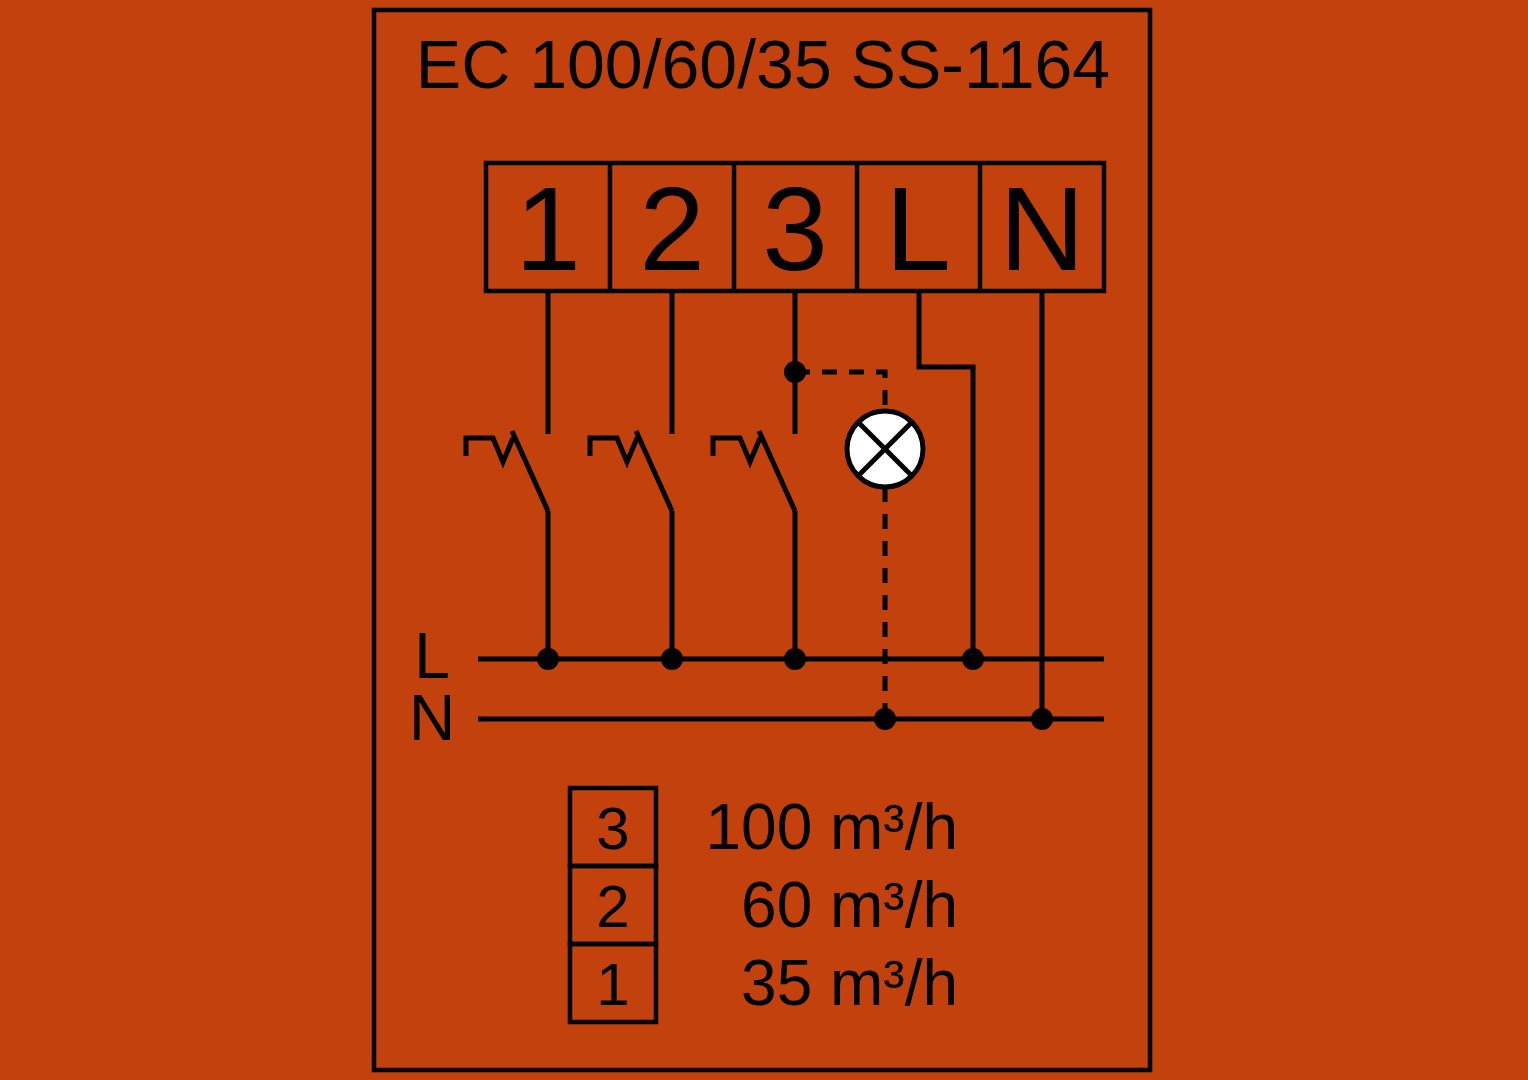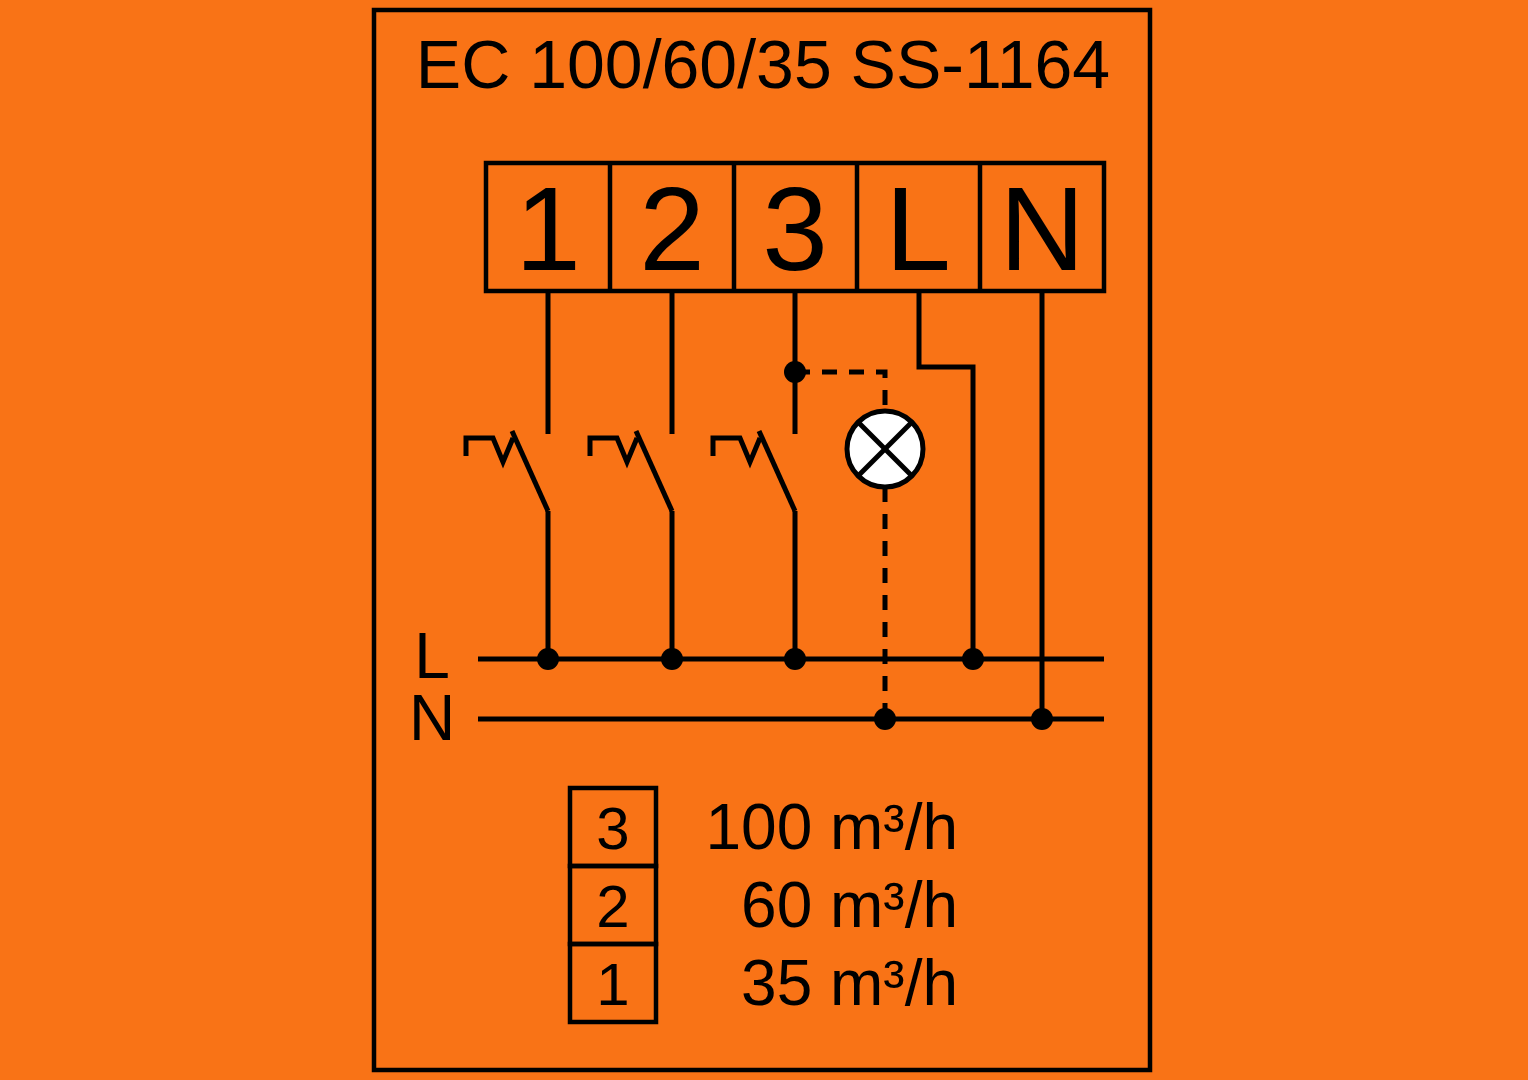--- a/index.html
+++ b/index.html
@@ -7,21 +7,21 @@
     padding: 0;
     width: 1528px;
     height: 1080px;
     background: #ffffff;
     font-family: "Liberation Sans", sans-serif;
   }
   .stage {
     position: relative;
     width: 1528px;
     height: 1080px;
-    background: #f97316;
+    background: #c2410c;
     overflow: hidden;
   }
   svg { position: absolute; top: 0; left: 0; }
 
   svg text {
     fill: #000000;
     font-family: "Liberation Sans", sans-serif;
   }
   .t-title       { font-size: 68px; }
   .t-terminal    { font-size: 118px; }

